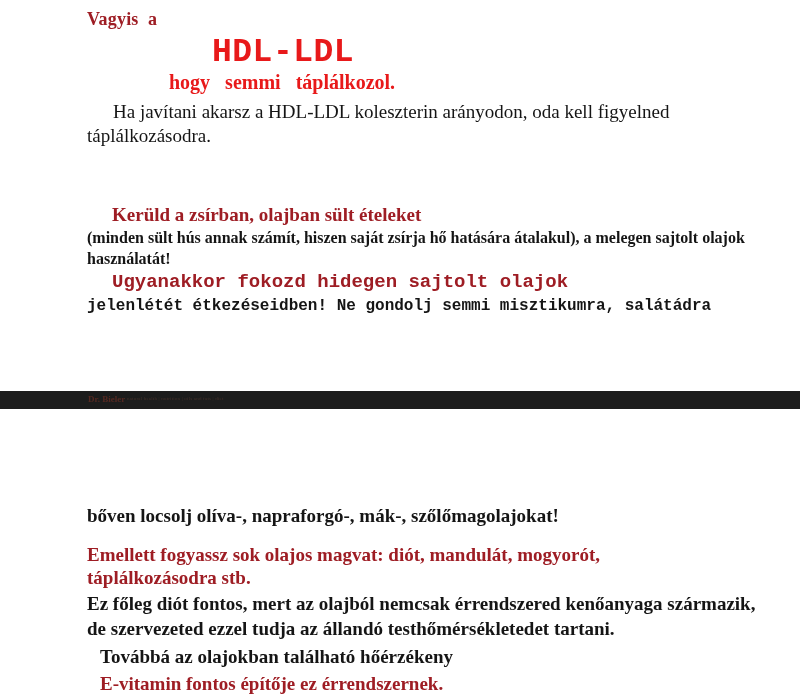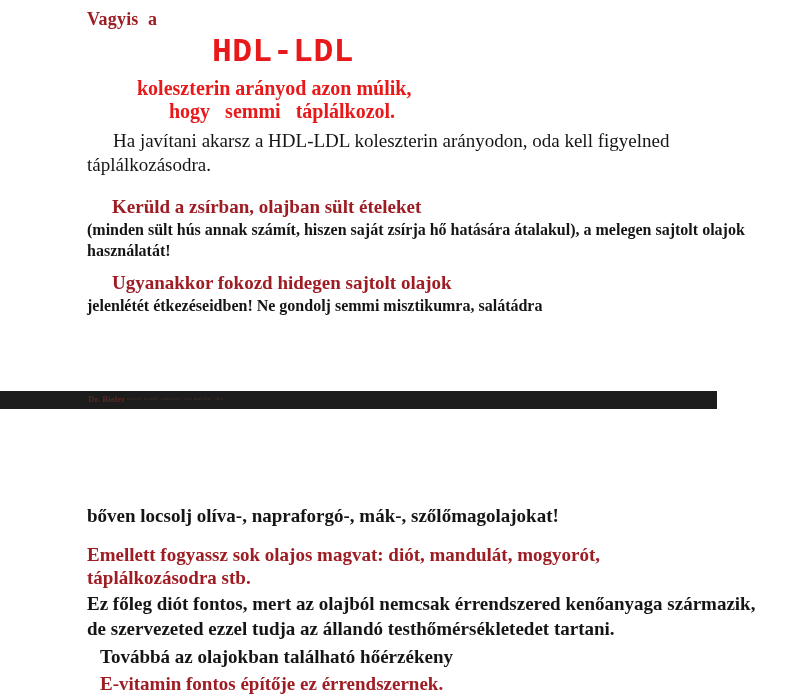--- a/index.html
+++ b/index.html
@@ -96,21 +96,21 @@
     line-height: 1.3;
     margin-top: 2px;
     max-width: 680px;
   }
 
   
   .dark-band {
     position: absolute;
     left: 0;
     top: 391px;
-    width: 717px;
+    width: 800px;
     height: 18px;
     background: #1c1c1c;
     overflow: hidden;
   }
   .band-credit {
     position: absolute;
     left: 88px;
     top: 3px;
     font-size: 9px;
     font-weight: bold;
@@ -151,33 +151,32 @@
 </head>
 <body>
 
 <div class="slide">
 
   <div class="top-block">
     <div class="line lead-line">Vagyis  a</div>
 
     <div class="line title-main">HDL-LDL</div>
 
-    <div class="line subtitle-1">koleszterin arányod azon múlik,</div>
 
     <div class="line subtitle-2">hogy   semmi   táplálkozol.</div>
 
     <div class="para-dark"><span class="indent"></span><span>Ha javítani akarsz a HDL-LDL koleszterin  arányodon, oda kell figyelned táplálkozásodra.</span></div>
   </div>
 
-  <div class="sec" style="top:196px;">
+  <div class="sec" style="top:204px;">
     <div class="sec-head">Kerüld a zsírban, olajban sült ételeket</div>
     <div class="sec-body">(minden sült hús annak számít, hiszen saját zsírja hő hatására átalakul), a melegen sajtolt olajok használatát!</div>
   </div>
 
-  <div class="sec" style="top:272px;">
+  <div class="sec" style="top:272px;font-family:Liberation Mono, monospace;">
     <div class="sec-head">Ugyanakkor fokozd hidegen sajtolt olajok</div>
     <div class="sec-body">jelenlétét étkezéseidben! Ne gondolj semmi misztikumra, salátádra</div>
   </div>
 
   <div class="dark-band">
     <div class="band-credit">Dr. Bieler</div>
     <div class="band-tagline">natural health  |  nutrition  |  oils and fats  |  diet</div>
   </div>
 
   <div class="sec" style="top:504px;">

